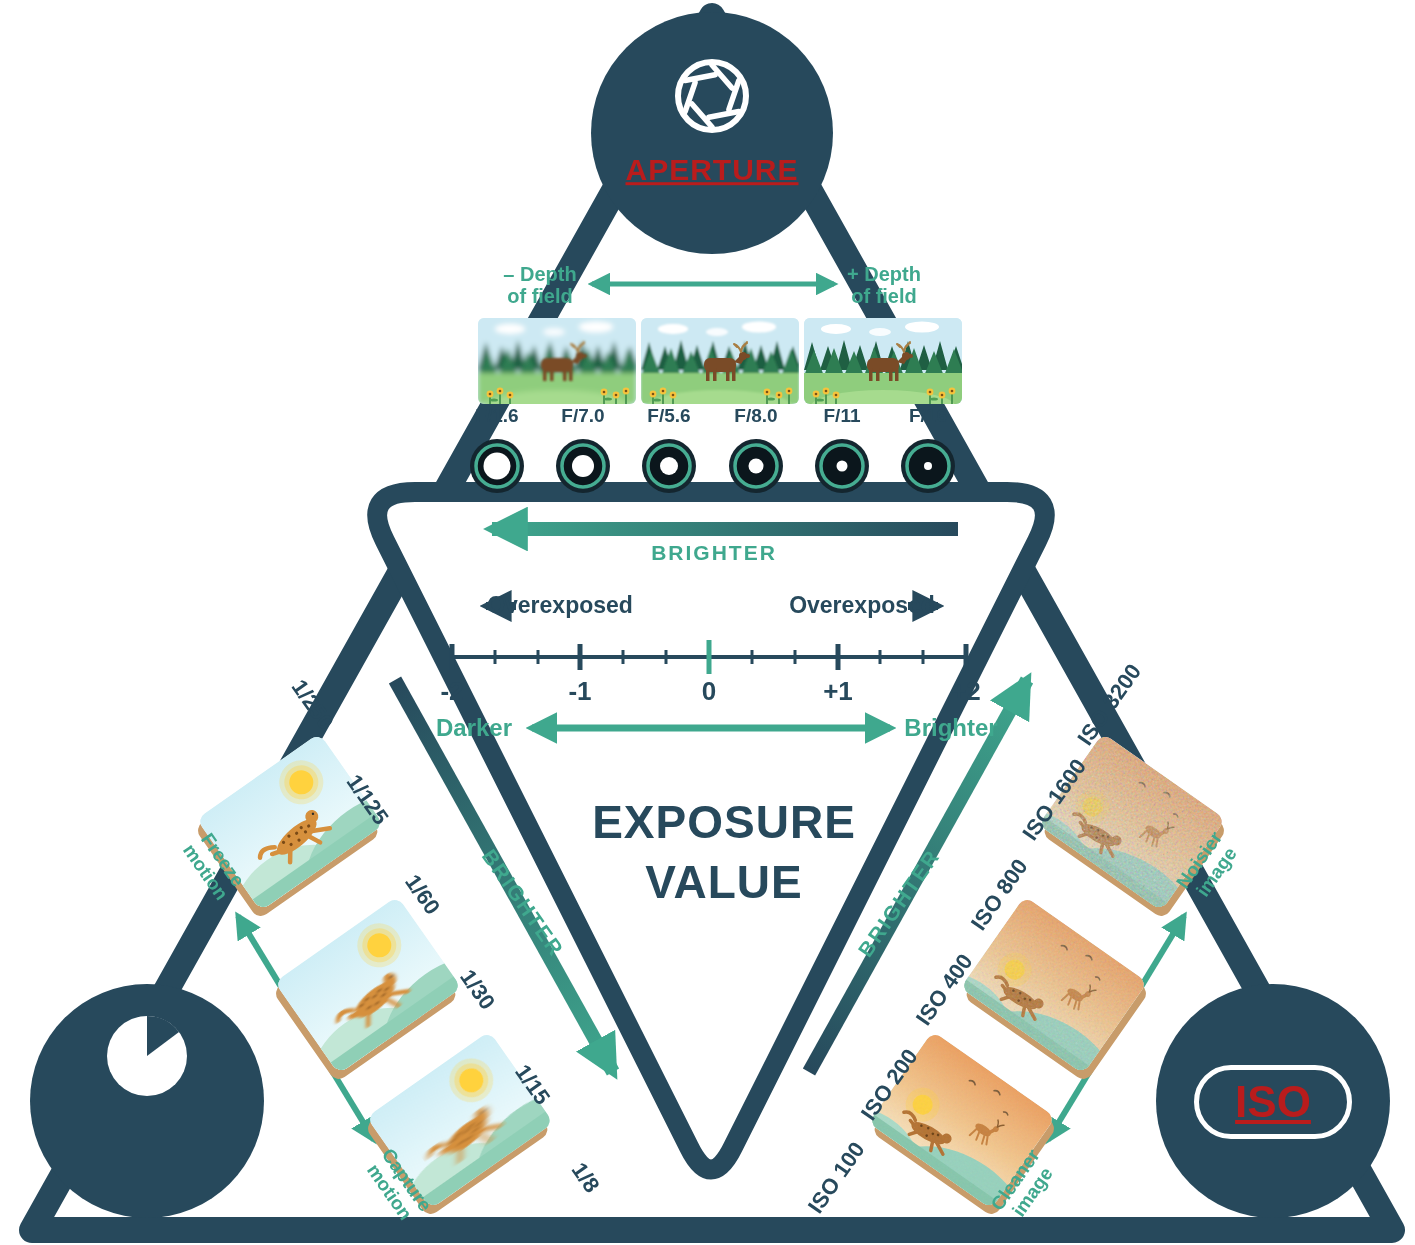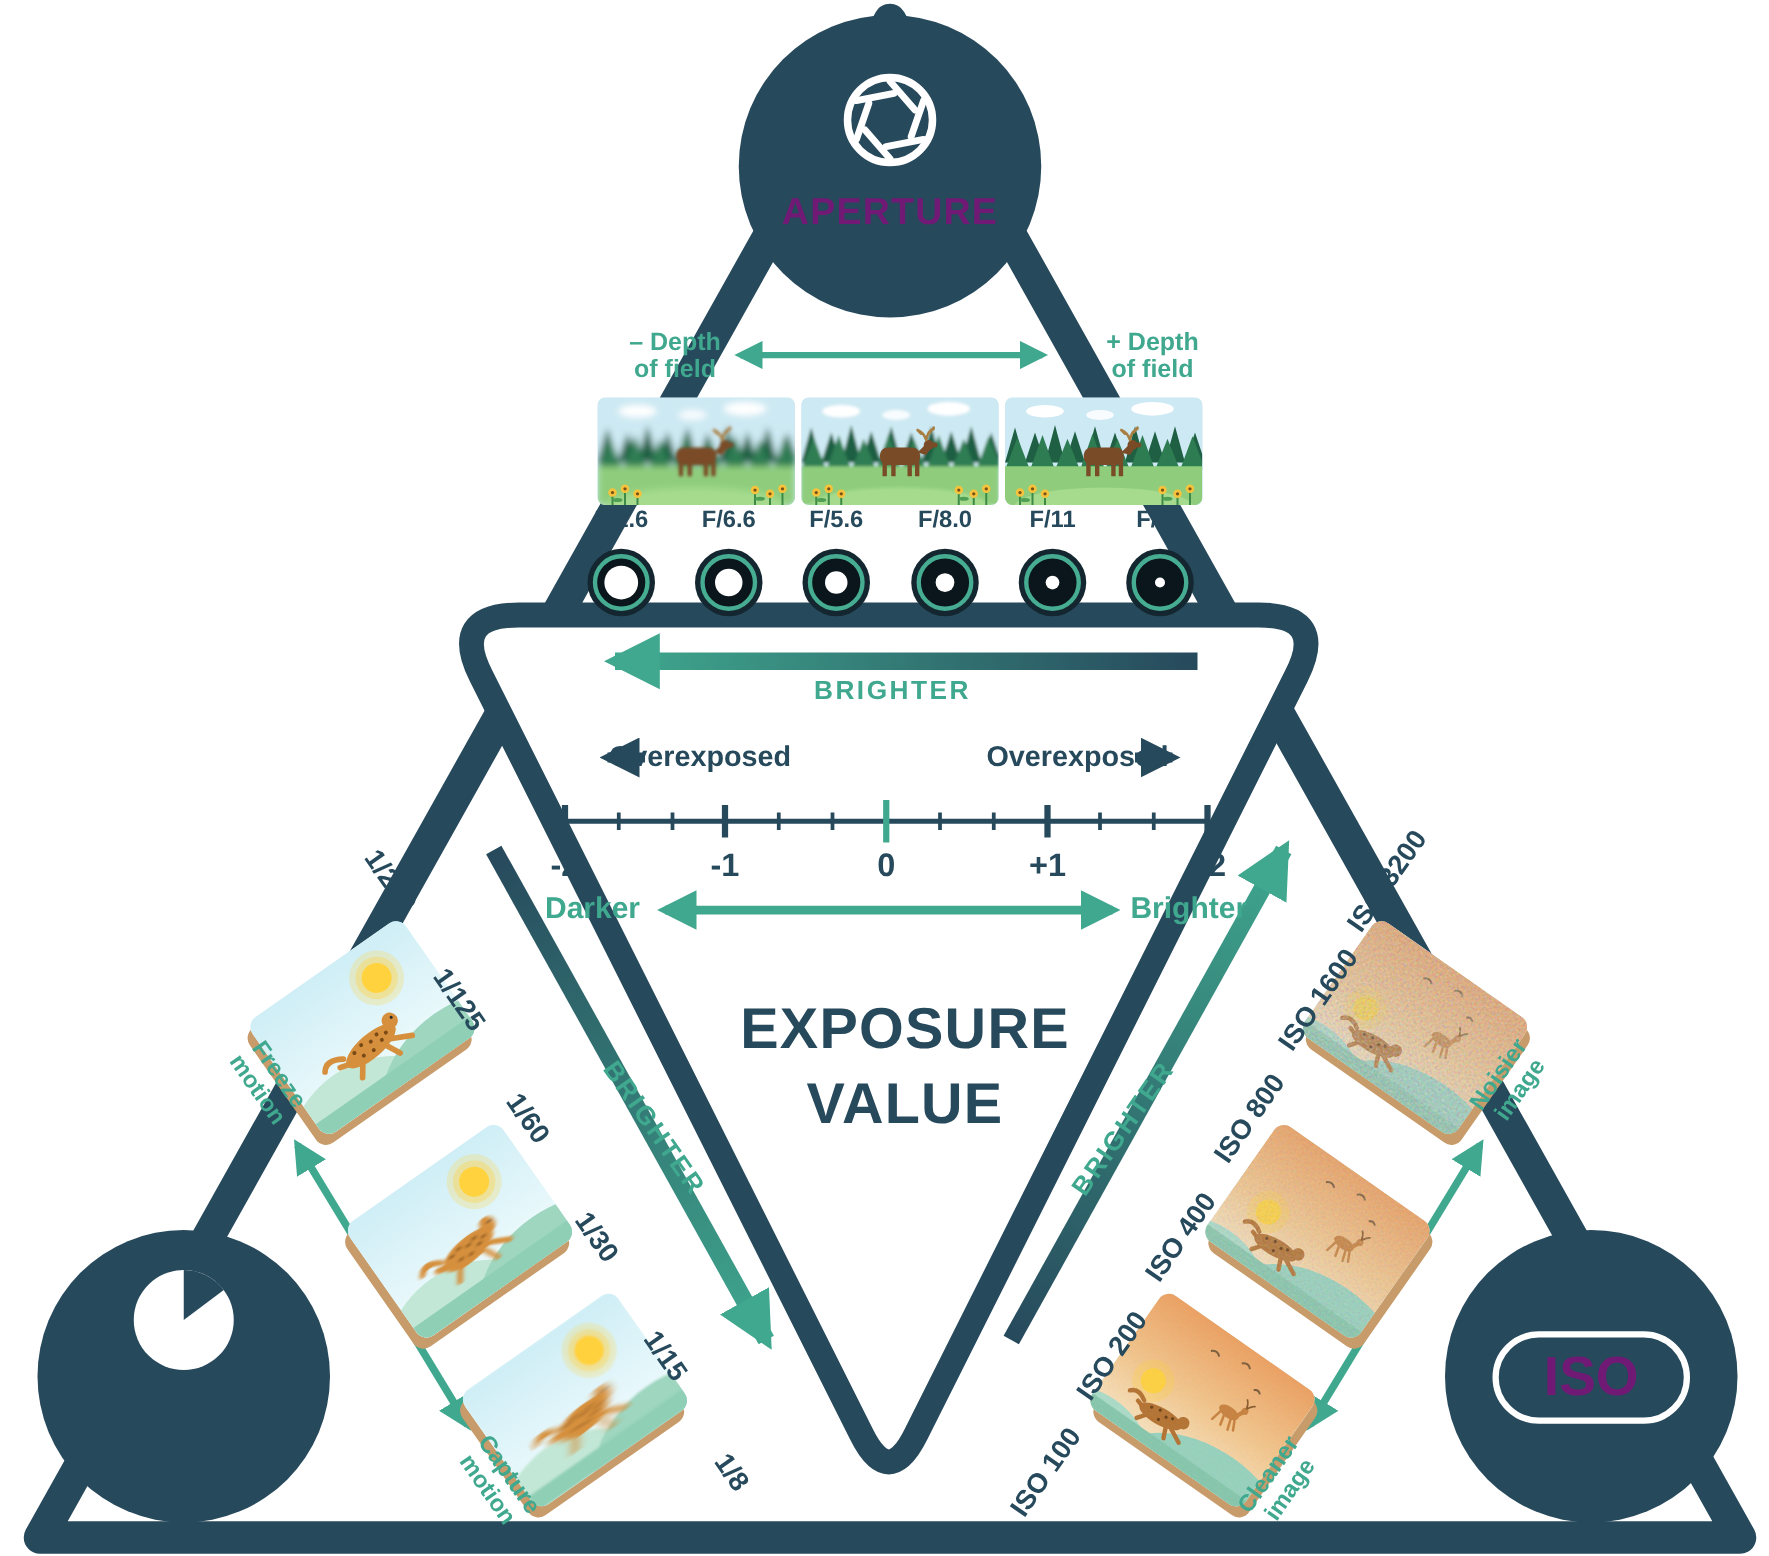--- a/index.html
+++ b/index.html
@@ -2,21 +2,21 @@
 <html><head>
 <meta charset="utf-8">
 <style>
   html,body{margin:0;padding:0;background:#fff;}
   #stage{position:relative;width:1415px;height:1245px;background:#fff;overflow:hidden;
          font-family:"Liberation Sans",sans-serif;}
   #base{position:absolute;left:0;top:0;}
   .lbl{position:absolute;transform:translate(-50%,-50%);font-weight:bold;color:#27495c;
        text-align:center;white-space:pre-line;line-height:1.12;}
   .teal{color:#3fa88e;}
-  .white{color:#701a75;}
+  .white{color:#b91c1c;text-decoration:underline;}
   .photo{position:absolute;top:318px;width:158px;height:86px;border-radius:6px;overflow:hidden;background:#cde9f3;}
   .photo svg,.card svg{display:block;width:100%;height:100%;}
   .card{position:absolute;width:150px;height:112px;border-radius:10px;overflow:hidden;background:#e8f7f9;}
   .card.left{box-shadow:-7px 6px 0 #c89c6a;}
   .card.right{box-shadow:7px 6px 0 #c89c6a;}
   .iso-badge{position:absolute;left:1273px;top:1102px;transform:translate(-50%,-50%);
              width:148px;height:64px;border:5px solid #fff;border-radius:38px;
              display:flex;align-items:center;justify-content:center;}
 </style>
 </head>
@@ -359,24 +359,24 @@
       </svg>
   </div>
 
   <div class="lbl white" style="left:712px;top:170px;font-size:30px;letter-spacing:1px">APERTURE</div>
   <div class="iso-badge">
     <span class="white" style="font-weight:bold;font-size:44px">ISO</span>
   </div>
 
   <div class="lbl teal" style="left:540px;top:285px;font-size:20px">– Depth
 of field</div>
-  <div class="lbl teal" style="left:922px;top:285px;font-size:20px">+ Depth
+  <div class="lbl teal" style="left:884px;top:285px;font-size:20px">+ Depth
 of field</div>
   <div class="lbl" style="left:497px;top:416px;font-size:19px">F/1.6</div>
-  <div class="lbl" style="left:583px;top:416px;font-size:19px">F/6.6</div>
+  <div class="lbl" style="left:583px;top:416px;font-size:19px">F/7.0</div>
   <div class="lbl" style="left:669px;top:416px;font-size:19px">F/5.6</div>
   <div class="lbl" style="left:756px;top:416px;font-size:19px">F/8.0</div>
   <div class="lbl" style="left:842px;top:416px;font-size:19px">F/11</div>
   <div class="lbl" style="left:928px;top:416px;font-size:19px">F/16</div>
 
   <div class="lbl teal" style="left:714px;top:553px;font-size:21px;letter-spacing:2px">BRIGHTER</div>
   <div class="lbl" style="left:560px;top:606px;font-size:23px">Overexposed</div>
   <div class="lbl" style="left:862px;top:606px;font-size:23px">Overexposed</div>
   <div class="lbl" style="left:452px;top:692px;font-size:26px">-2</div>
   <div class="lbl" style="left:580px;top:692px;font-size:26px">-1</div>

